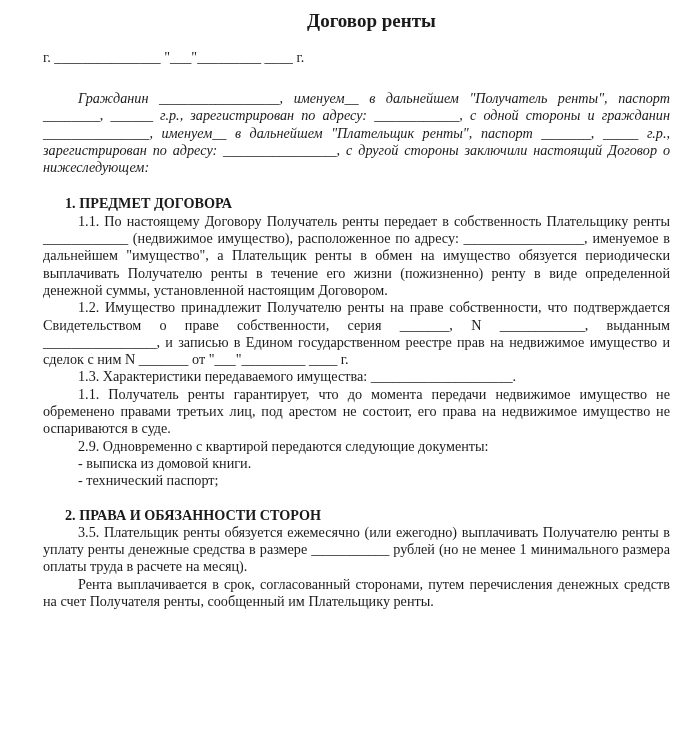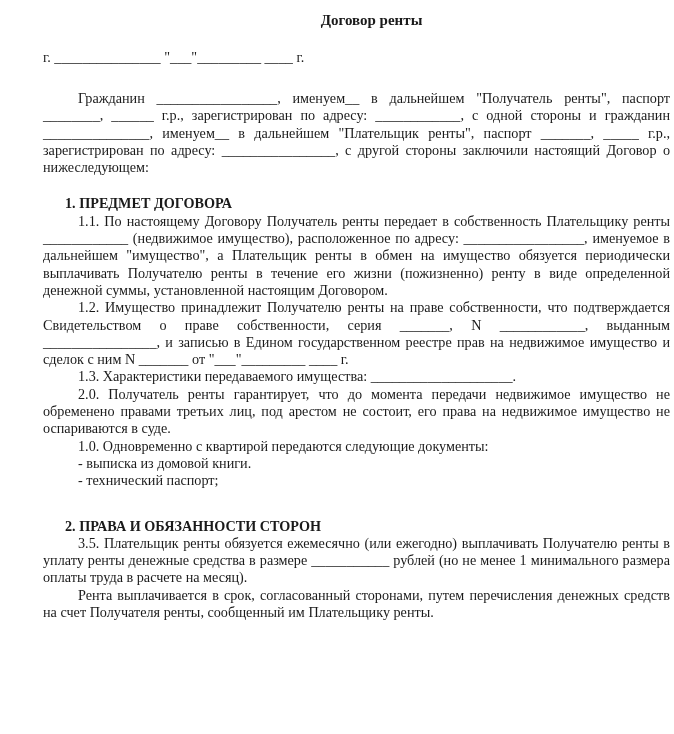--- a/index.html
+++ b/index.html
@@ -19,64 +19,64 @@
     }
     .page {
       position: absolute;
       left: 43px;
       top: 0;
       width: 627px;
     }
     .title {
       text-align: center;
       font-weight: bold;
-      font-size: 15px;
+      font-size: 19px;
       margin-top: 12px;
       height: 20px;
       padding-left: 30px;
     }
     .date-line {
       margin-top: 17px;
       height: 20px;
       padding-left: 0;
     }
     .p {
       text-align: justify;
       text-indent: 35px;
       margin: 0;
     }
-    .intro { margin-top: 21px; }
+    .intro { margin-top: 21px; font-style: italic; }
     .section-head {
       font-weight: bold;
       margin-top: 19px;
       margin-bottom: 0;
       padding-left: 22px;
     }
-    .section-head.s2 { margin-top: 28px; }
+    .section-head.s2 { margin-top: 17px; }
     .list-item {
       padding-left: 35px;
       margin: 0;
     }
   </style>
 </head>
 <body>
 
 <div class="page">
   <div class="title">Договор ренты</div>
   <div class="date-line">г. _______________ "___"_________ ____ г.</div>
 
   <p class="p intro">Гражданин _________________, именуем__ в дальнейшем "Получатель ренты", паспорт ________, ______ г.р., зарегистрирован по адресу: ____________, с одной стороны и гражданин _______________, именуем__ в дальнейшем "Плательщик ренты", паспорт _______, _____ г.р., зарегистрирован по адресу: ________________, с другой стороны заключили настоящий Договор о нижеследующем:</p>
 
   <div>
     <div class="section-head">1. ПРЕДМЕТ ДОГОВОРА</div>
     <p class="p">1.1. По настоящему Договору Получатель ренты передает в собственность Плательщику ренты ____________ (недвижимое имущество), расположенное по адресу: _________________, именуемое в дальнейшем "имущество", а Плательщик ренты в обмен на имущество обязуется периодически выплачивать Получателю ренты в течение его жизни (пожизненно) ренту в виде определенной денежной суммы, установленной настоящим Договором.</p>
     <p class="p">1.2. Имущество принадлежит Получателю ренты на праве собственности, что подтверждается Свидетельством о праве собственности, серия _______, N ____________, выданным ________________, и записью в Едином государственном реестре прав на недвижимое имущество и сделок с ним N _______ от "___"_________ ____ г.</p>
     <p class="p">1.3. Характеристики передаваемого имущества: ____________________.</p>
-    <p class="p">2.0. Получатель ренты гарантирует, что до момента передачи недвижимое имущество не обременено правами третьих лиц, под арестом не состоит, его права на недвижимое имущество не оспариваются в суде.</p>
-    <p class="p">1.0. Одновременно с квартирой передаются следующие документы:</p>
+    <p class="p">1.1. Получатель ренты гарантирует, что до момента передачи недвижимое имущество не обременено правами третьих лиц, под арестом не состоит, его права на недвижимое имущество не оспариваются в суде.</p>
+    <p class="p">2.9. Одновременно с квартирой передаются следующие документы:</p>
     <p class="list-item">- выписка из домовой книги.</p>
     <p class="list-item">- технический паспорт;</p>
   </div>
 
   <div>
     <div class="section-head s2">2. ПРАВА И ОБЯЗАННОСТИ СТОРОН</div>
     <p class="p">3.5. Плательщик ренты обязуется ежемесячно (или ежегодно) выплачивать Получателю ренты в уплату ренты денежные средства в размере ___________ рублей (но не менее 1 минимального размера оплаты труда в расчете на месяц).</p>
     <p class="p">Рента выплачивается в срок, согласованный сторонами, путем перечисления денежных средств на счет Получателя ренты, сообщенный им Плательщику ренты.</p>
   </div>
 </div>

